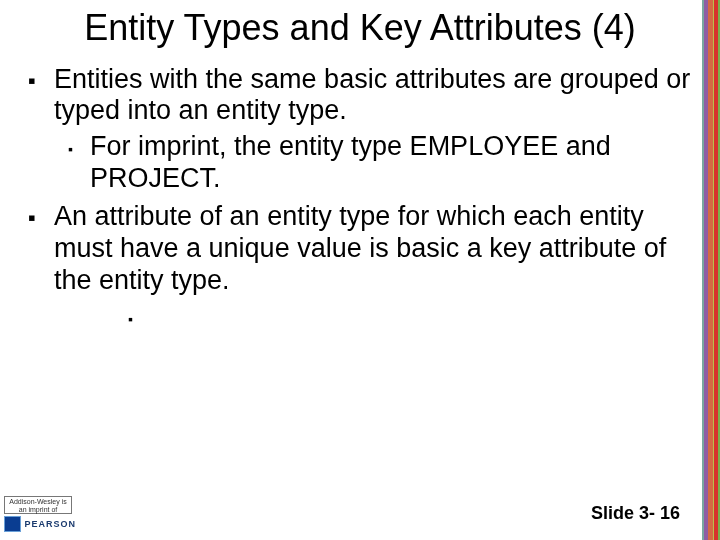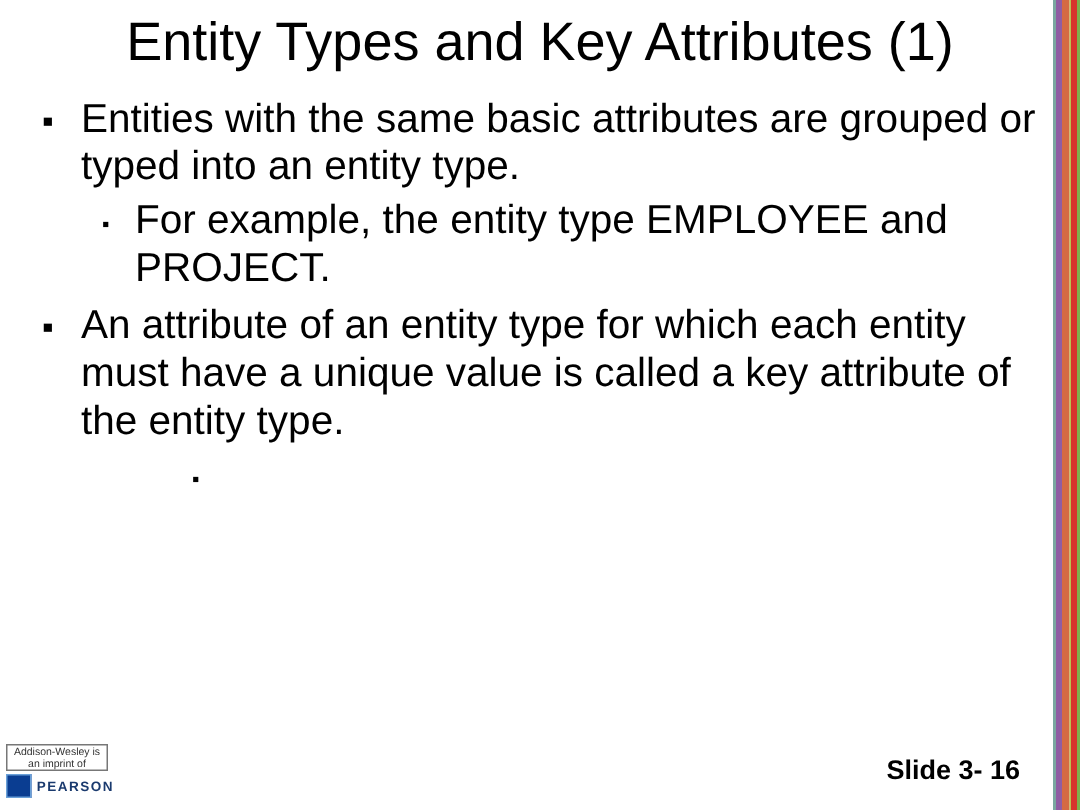--- a/index.html
+++ b/index.html
@@ -162,37 +162,37 @@
 
   <div class="edge-stripe">
     <div class="s1"></div>
       <div class="s2"></div>
       <div class="s3"></div>
       <div class="s4"></div>
       <div class="s5"></div>
       <div class="s6"></div>
   </div>
 
-  <div class="title">Entity Types and Key Attributes (1)</div>
+  <div class="title">Entity Types and Key Attributes (4)</div>
 
   <div class="body">
 
     <div class="bullet-l1">
       <span class="mark">▪</span>
       <span>Entities with the same basic attributes are grouped or typed into an entity type.</span>
     </div>
 
     <div class="bullet-l2">
       <span class="mark">▪</span>
-      <span>For example, the entity type EMPLOYEE and PROJECT.</span>
+      <span>For imprint, the entity type EMPLOYEE and PROJECT.</span>
     </div>
 
     <div class="bullet-l1">
       <span class="mark">▪</span>
-      <span>An attribute of an entity type for which each entity must have a unique value is called a key attribute of the entity type.</span>
+      <span>An attribute of an entity type for which each entity must have a unique value is basic a key attribute of the entity type.</span>
     </div>
 
     <div class="bullet-l3">
       <span class="mark">▪</span>
     </div>
 
   </div>
 
   <div class="footer">
     <div class="logo-group">

